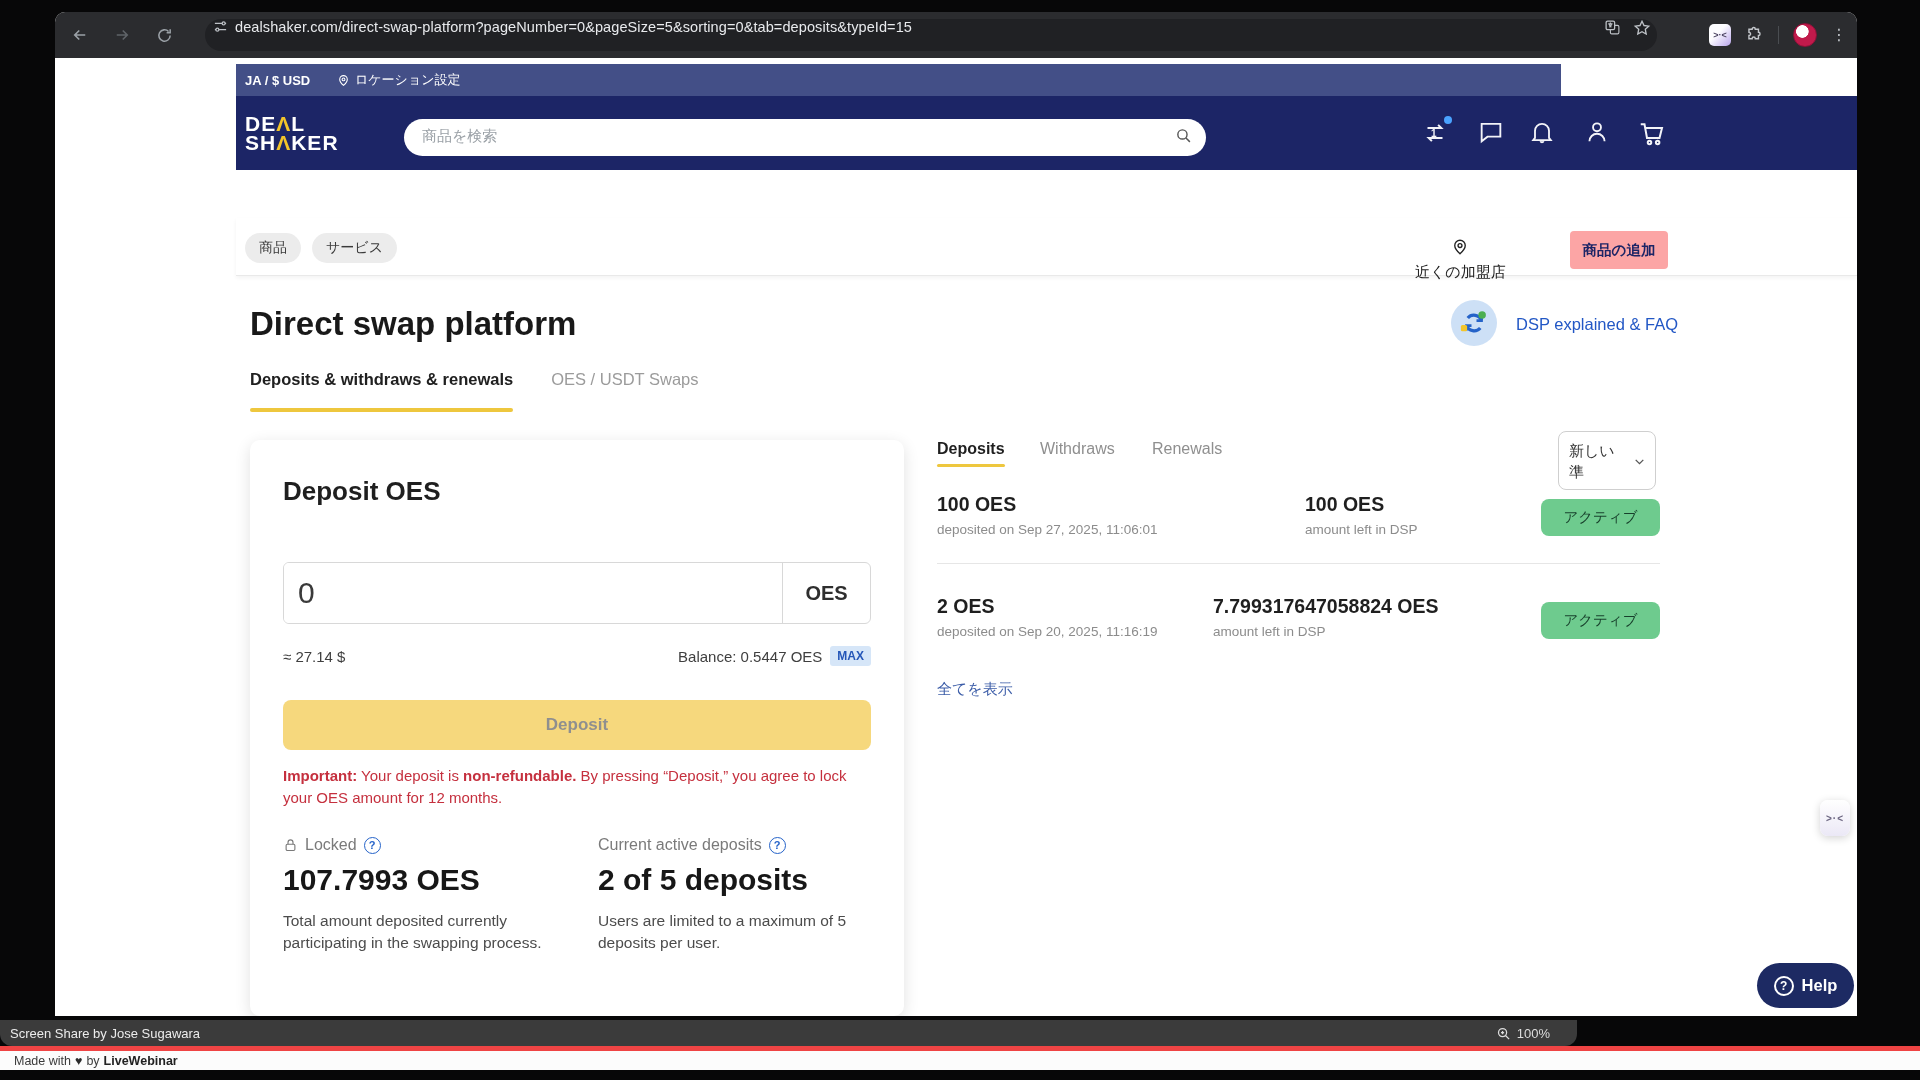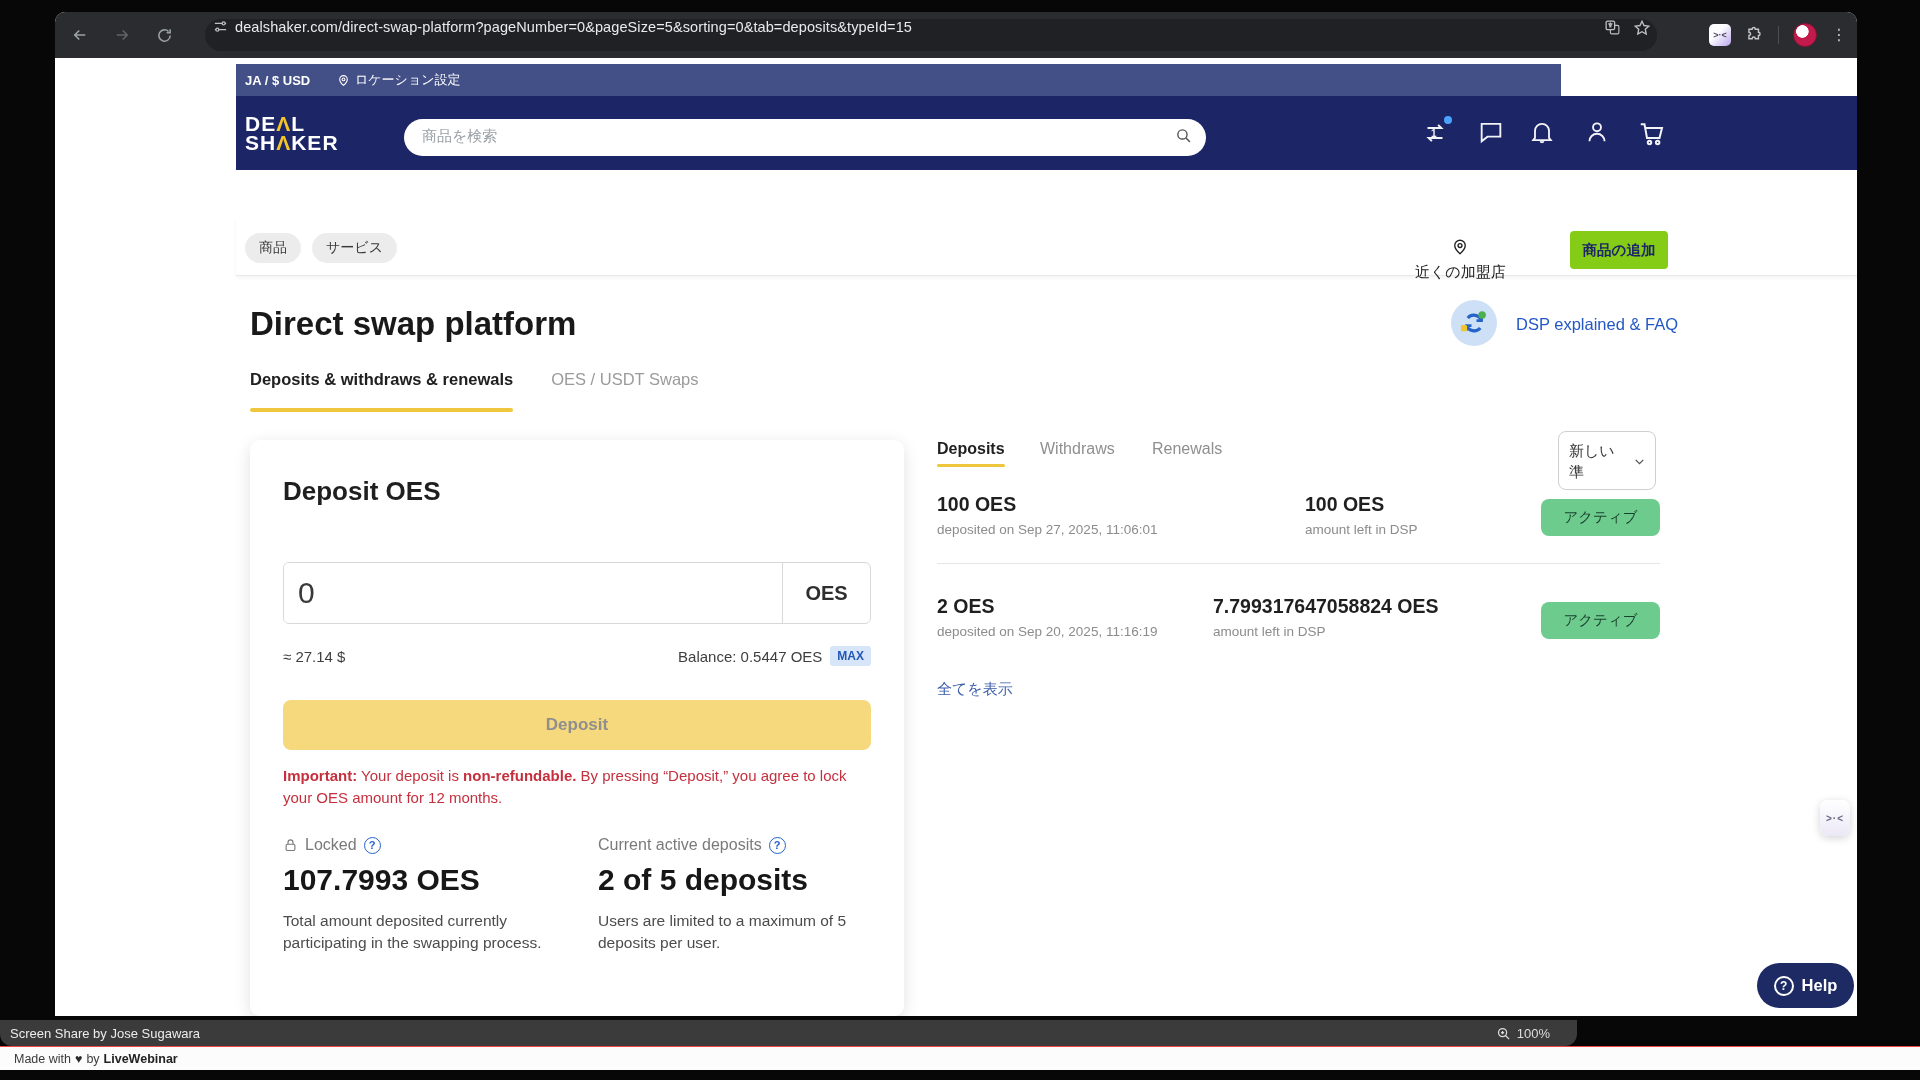--- a/index.html
+++ b/index.html
@@ -50,21 +50,21 @@
 
   .hicon { top:60px; width:30px; height:30px; color:#f2f3f8; }
   .hicon .dot { position:absolute; right:-2px; top:-2px; width:8px; height:8px;
     border-radius:50%; background:#4aa3ff; }
 
   .site-nav { left:181px; top:112px; width:1621px; height:58px; background:#fff;
     border-bottom:1px solid #e9e9e9; box-shadow:0 2px 4px rgba(0,0,0,0.05);margin-top:48px; }
   .chip { top:15px; height:30px; background:#ececec; border-radius:16px; color:#3a3a3a;
     font-size:14px; display:flex; align-items:center; padding:0 14px; }
   .nearby { top:20px; display:flex; align-items:center; gap:7px; color:#222; font-size:15px;flex-direction:column; }
-  .addbtn { left:1515px; top:13px; width:98px; height:38px; background:#84cc16; border:none;
+  .addbtn { left:1515px; top:13px; width:98px; height:38px; background:#fca5a5; border:none;
     border-radius:4px; color:#1c2566; font-weight:bold; font-size:14.5px; font-family:inherit; }
 
   .page-title { left:195px; top:247px; font-size:33px; font-weight:bold; color:#191919; }
   .dsp-circle { left:1396px; top:242px; width:46px; height:46px; border-radius:50%;
     background:#cde0f6; display:flex; align-items:center; justify-content:center; }
   .dsp-link { left:1452px; top:257px; font-size:16.5px; color:#2257c5;margin-left:9px; }
 
   .tabs { left:195px; top:312px; height:34px; display:flex; gap:38px; }
   .tab { font-size:16.5px; position:relative; }
   .tab.active { font-weight:bold; color:#202020; }
@@ -126,21 +126,21 @@
   .help-btn { left:1757px; top:963px; width:97px; height:45px; border-radius:23px;
     background:#1d2a63; border:none; display:flex; align-items:center; justify-content:center;
     gap:8px; color:#fff; font-family:inherit; }
   .help-q { width:20px; height:20px; border:2px solid #fff; border-radius:50%; font-size:12px;
     font-weight:bold; display:flex; align-items:center; justify-content:center; }
   .help-txt { font-size:16.5px; font-weight:bold; }
   .sharebar { left:0; top:1020px; width:1577px; height:26px; background:#3b3b3b;
     border-radius:0 0 12px 12px; display:flex; align-items:center; color:#ececec; font-size:13px; }
   .zoomgrp { position:absolute; right:27px; display:flex; align-items:center; gap:6px; color:#ddd; }
   .madebar { left:0; top:1046px; width:1920px; height:24px; background:#fcfcfc;
-    border-top:1px solid #ef4444; display:flex; align-items:center; font-size:12.5px; color:#3a3a3a; }
+    border-top:5px solid #ef4444; display:flex; align-items:center; font-size:12.5px; color:#3a3a3a; }
   .madebar b { color:#222; }
 </style>
 </head>
 <body>
 
 <div class="abs browser">
 
   <div class="abs toolbar">
     <div class="navbtn">
       <svg width="18" height="18" viewBox="0 0 24 24" fill="none" stroke="currentColor" stroke-width="2.2">

